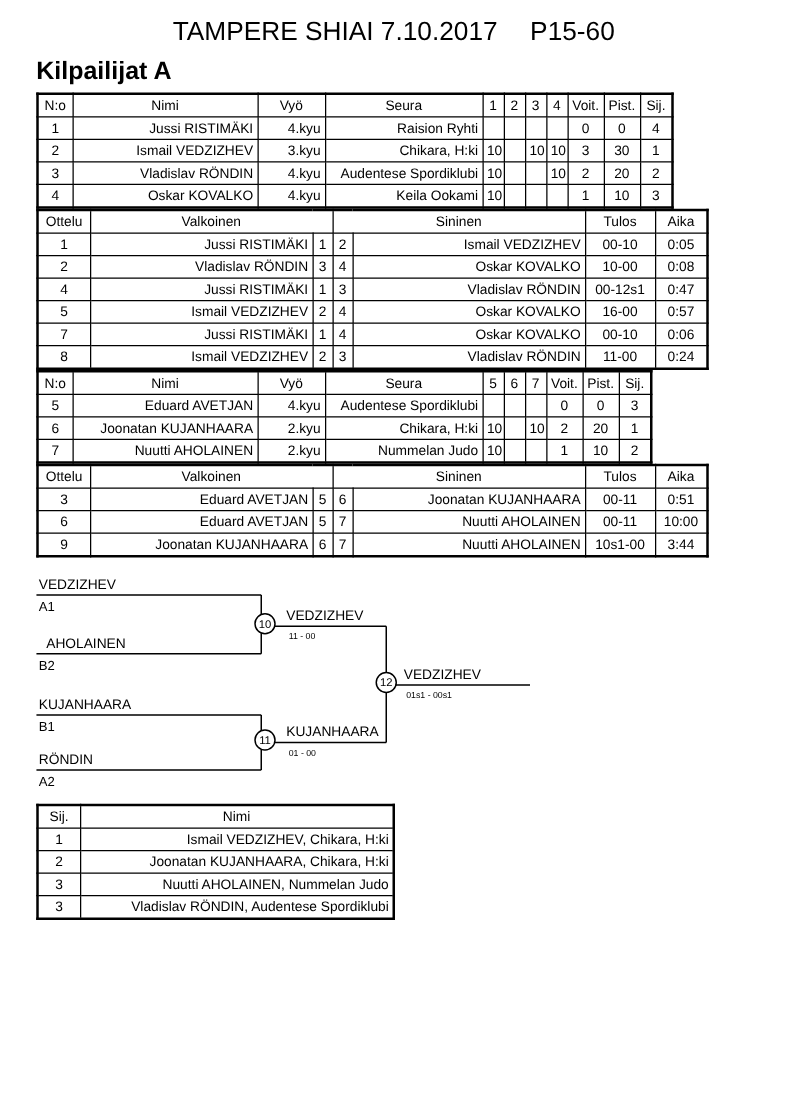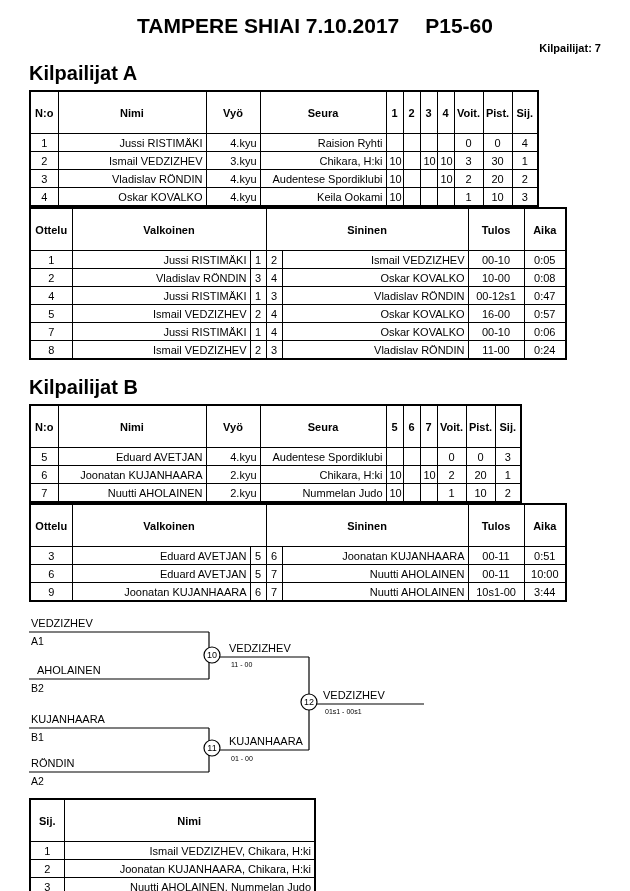--- a/index.html
+++ b/index.html
@@ -1,43 +1,42 @@
 <!DOCTYPE html>
 <html><head>
 <meta charset="utf-8">
 <style>
   html,body{margin:0;padding:0;background:#fff;}
   body{width:630px;color:#000;font-family:"Liberation Sans",sans-serif;}
   .page{box-sizing:border-box;width:630px;height:891px;padding:14px 29px 0 29px;position:relative;overflow:hidden;background:#fff;}
-  .title-row{display:flex;justify-content:center;align-items:baseline;gap:26px;font-size:21px;font-weight:bold;}
+  .title-row{display:flex;justify-content:center;align-items:baseline;gap:26px;font-size:21px;font-weight:normal;}
   .count{text-align:right;font-size:11px;font-weight:bold;margin-top:4px;}
   h2.sec{font-size:20px;font-weight:bold;text-align:left;margin:16px 0 5px 0;}
   h2.sec.first{margin-top:8px;}
   h2.sec.tulokset{margin-top:2px;}
   .w-poolA{width:508px;} .w-poolB{width:491px;} .w-match{width:536px;} .w-res{width:285px;}
   table{border-collapse:collapse;table-layout:fixed;border:2px solid #000;}
   td,th{border:1px solid #000;height:17px;padding:0 3px;overflow:hidden;white-space:nowrap;font-size:11px;vertical-align:middle;}
-  th{font-weight:bold;text-align:center;padding:12px 1px;}
+  th{font-weight:normal;text-align:center;padding:0 1px;}
   .tl{text-align:right;} .tc{text-align:center;}
   .bracket-wrap{margin-top:12px;}
   .bracket line{stroke:#000;stroke-width:1.2;}
   .bracket circle{fill:#fff;stroke:#000;stroke-width:1.2;}
   .bracket text{fill:#000;font-family:"Liberation Sans",sans-serif;}
   .bname{font-size:11px;} .bseed{font-size:10.5px;} .bscore{font-size:7px;} .bnum{font-size:9px;}
 </style>
 </head>
 <body>
 
 <div class="page">
 
   <div class="title-row">
     <span>TAMPERE SHIAI  7.10.2017</span>
     <span>P15-60</span>
   </div>
-  <div class="count">Kilpailijat: 7</div>
 
   <h2 class="sec first w-poolA">Kilpailijat A</h2>
   <table class="w-poolA">
     <colgroup>
         <col style="width:28px">
         <col style="width:148px">
         <col style="width:54px">
         <col style="width:126px">
         <col style="width:17px">
         <col style="width:17px">
@@ -188,21 +187,20 @@
         <td class="tl">Ismail VEDZIZHEV</td>
         <td class="tc">2</td>
         <td class="tc">3</td>
         <td class="tl">Vladislav RÖNDIN</td>
         <td class="tc">11-00</td>
         <td class="tc">0:24</td>
       </tr>
     </tbody>
   </table>
 
-  <h2 class="sec w-poolB">Kilpailijat B</h2>
   <table class="w-poolB">
     <colgroup>
         <col style="width:28px">
         <col style="width:148px">
         <col style="width:54px">
         <col style="width:126px">
         <col style="width:17px">
         <col style="width:17px">
         <col style="width:17px">
         <col style="width:29px">

